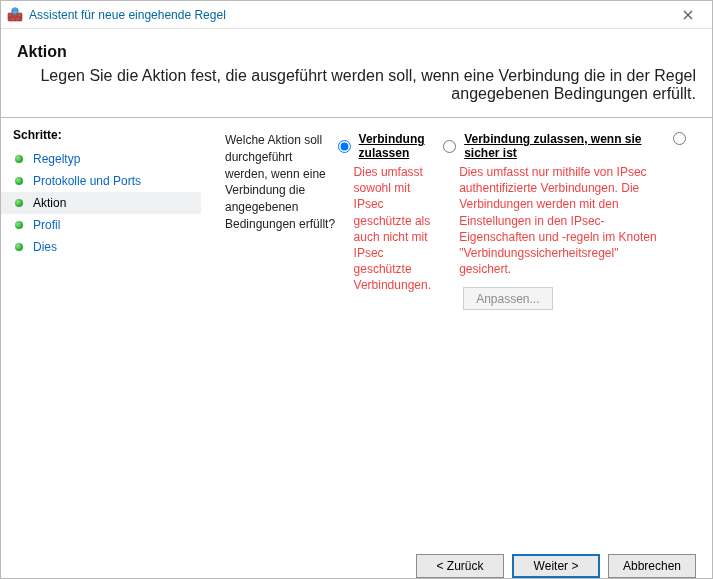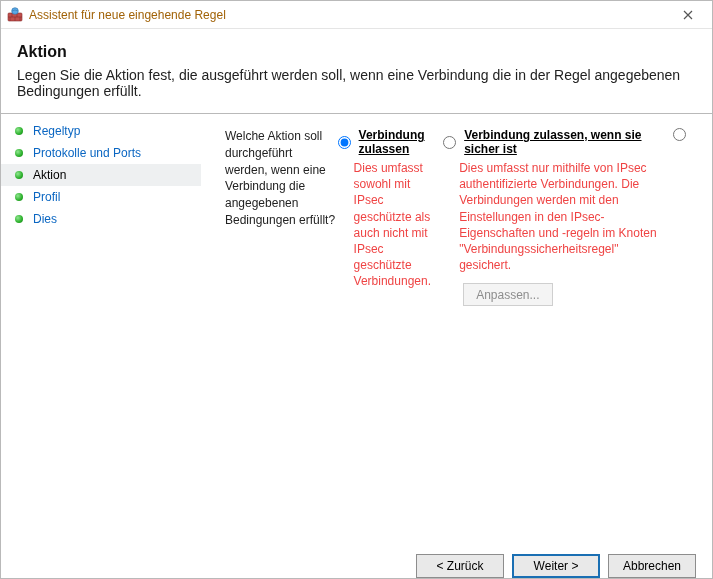--- a/index.html
+++ b/index.html
@@ -23,39 +23,40 @@
   }
   
   .titlebar {
     height: 28px;
     display: flex;
     align-items: center;
     padding: 0 4px 0 6px;
     border-bottom: 1px solid #e5e5e5;
   }
   .titlebar .icon { width: 16px; height: 16px; margin-right: 6px; display:inline-flex; align-items:center; justify-content:center;}
-  .titlebar .title { flex: 1; color: #a16207; font-size: 12px; }
+  .titlebar .title { flex: 1; color: #0369a1; font-size: 12px; }
   .titlebar .close {
     width: 40px; height: 24px; display:flex; align-items:center; justify-content:center;
     color:#555;
   }
 
   
   .header {
     padding: 14px 16px 10px 16px;
   }
   .header h1 {
     margin: 0 0 6px 0;
     font-size: 16px;
     font-weight: 700;
     color: #111;
   }
   .header .subtitle {
-    font-size: 14px;
+    font-size: 16px;
     color: #222;
+    text-align: right;
   }
   .divider {
     height: 1px;
     background: #b9b9b9;
     margin: 4px 0 0 0;
   }
 
   
   .body {
     flex: 1;
@@ -196,20 +197,21 @@
 
   <div class="header">
     <h1>Aktion</h1>
     <div class="subtitle">Legen Sie die Aktion fest, die ausgeführt werden soll, wenn eine Verbindung die in der Regel angegebenen Bedingungen erfüllt.</div>
   </div>
   <div class="divider"></div>
 
   <div class="body">
 
     <div class="sidebar">
+      <div class="steps-label">Schritte:</div>
       <ul>
         <li>
           <span class="bullet"></span>
           <a href="#">Regeltyp</a>
         </li>
         <li>
           <span class="bullet"></span>
           <a href="#">Protokolle und Ports</a>
         </li>
         <li class="active">

